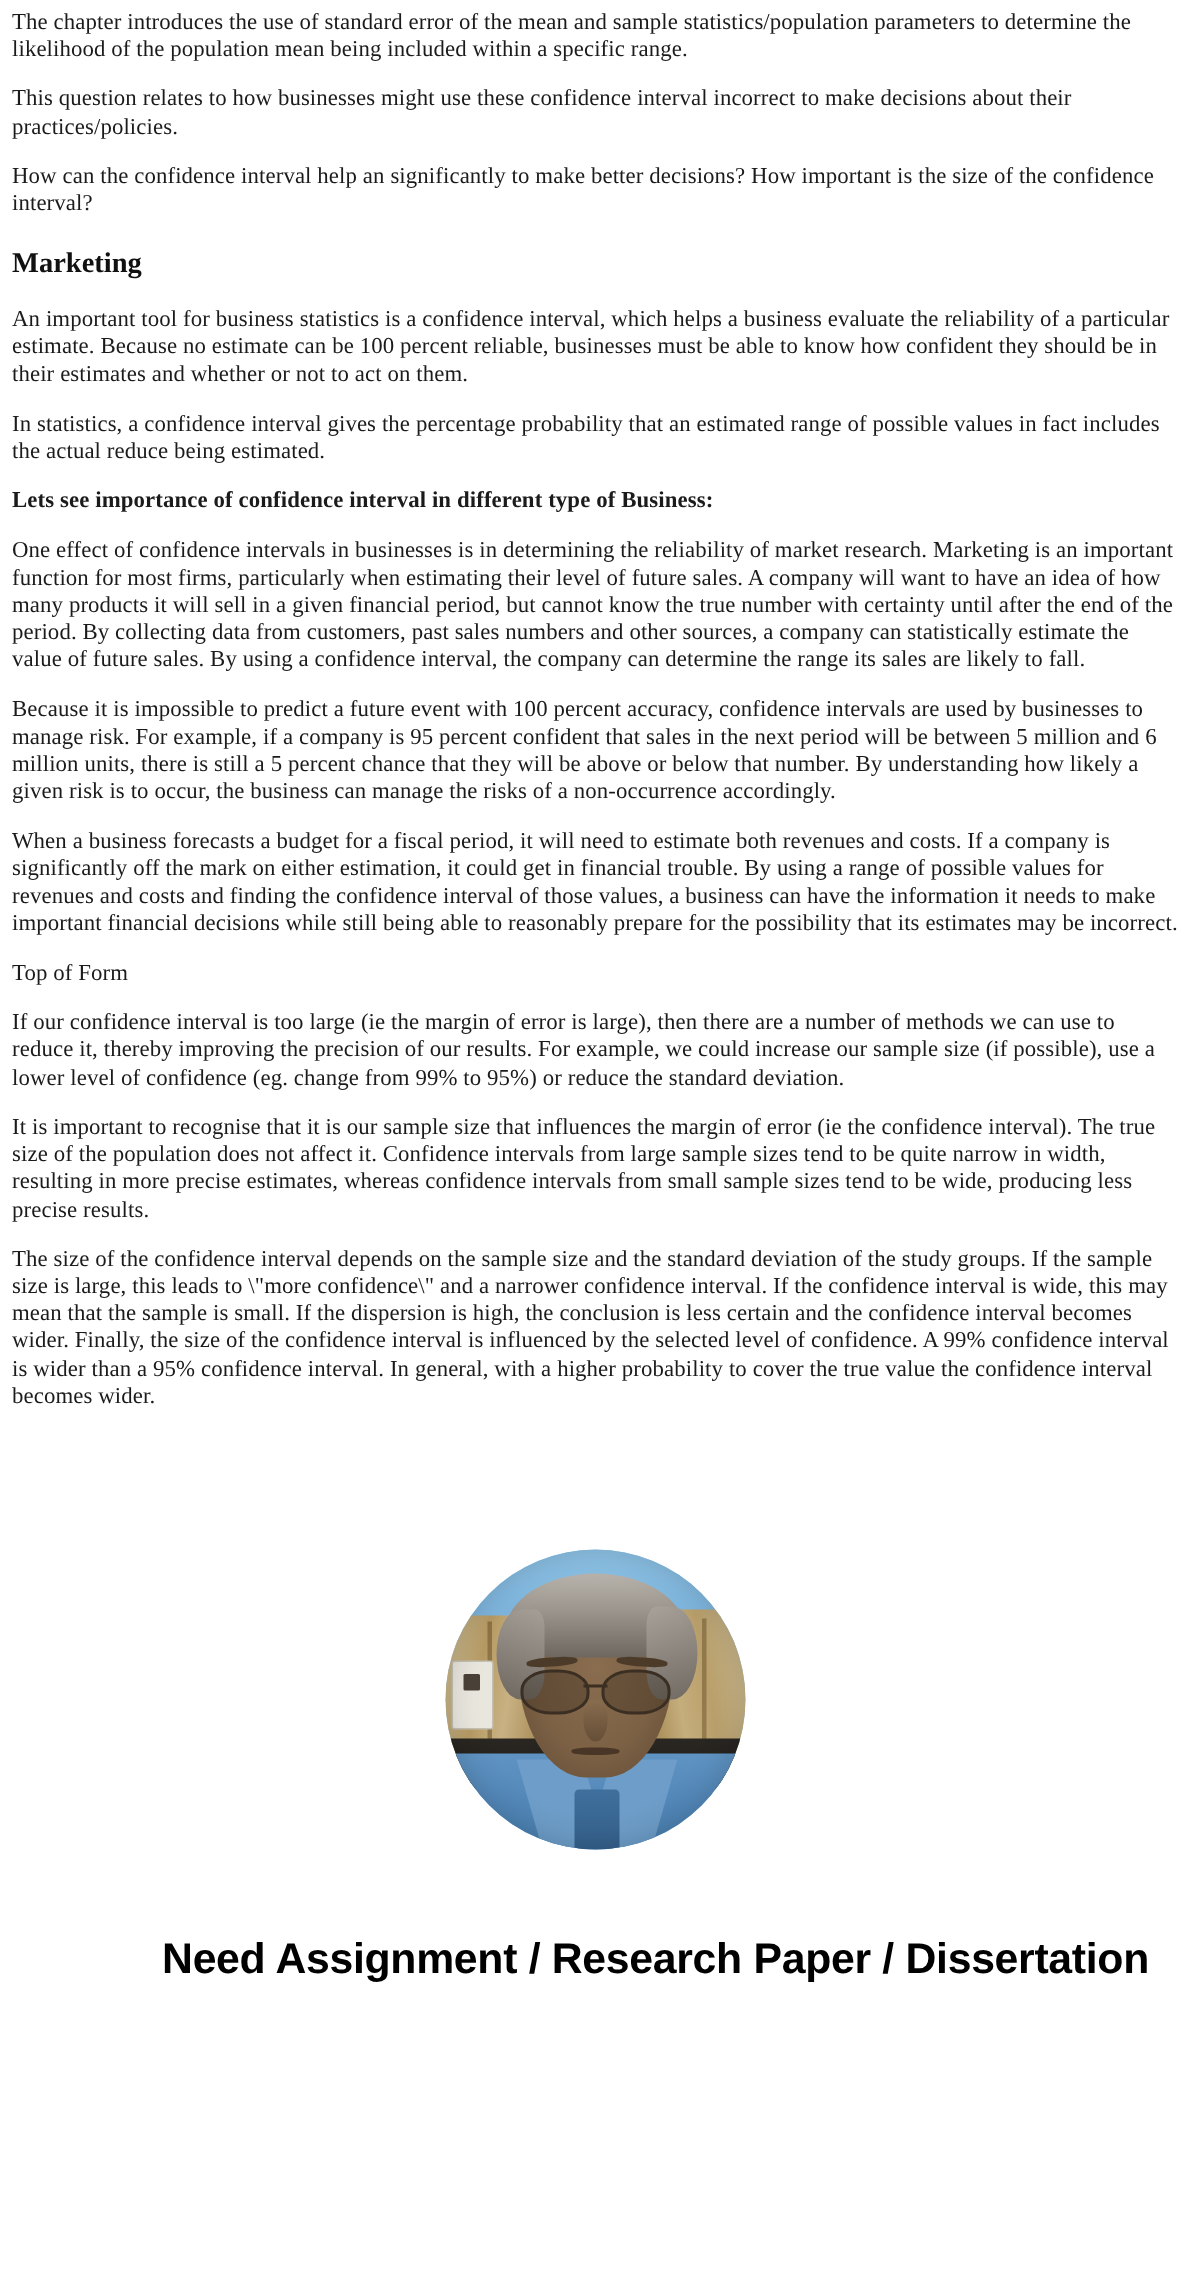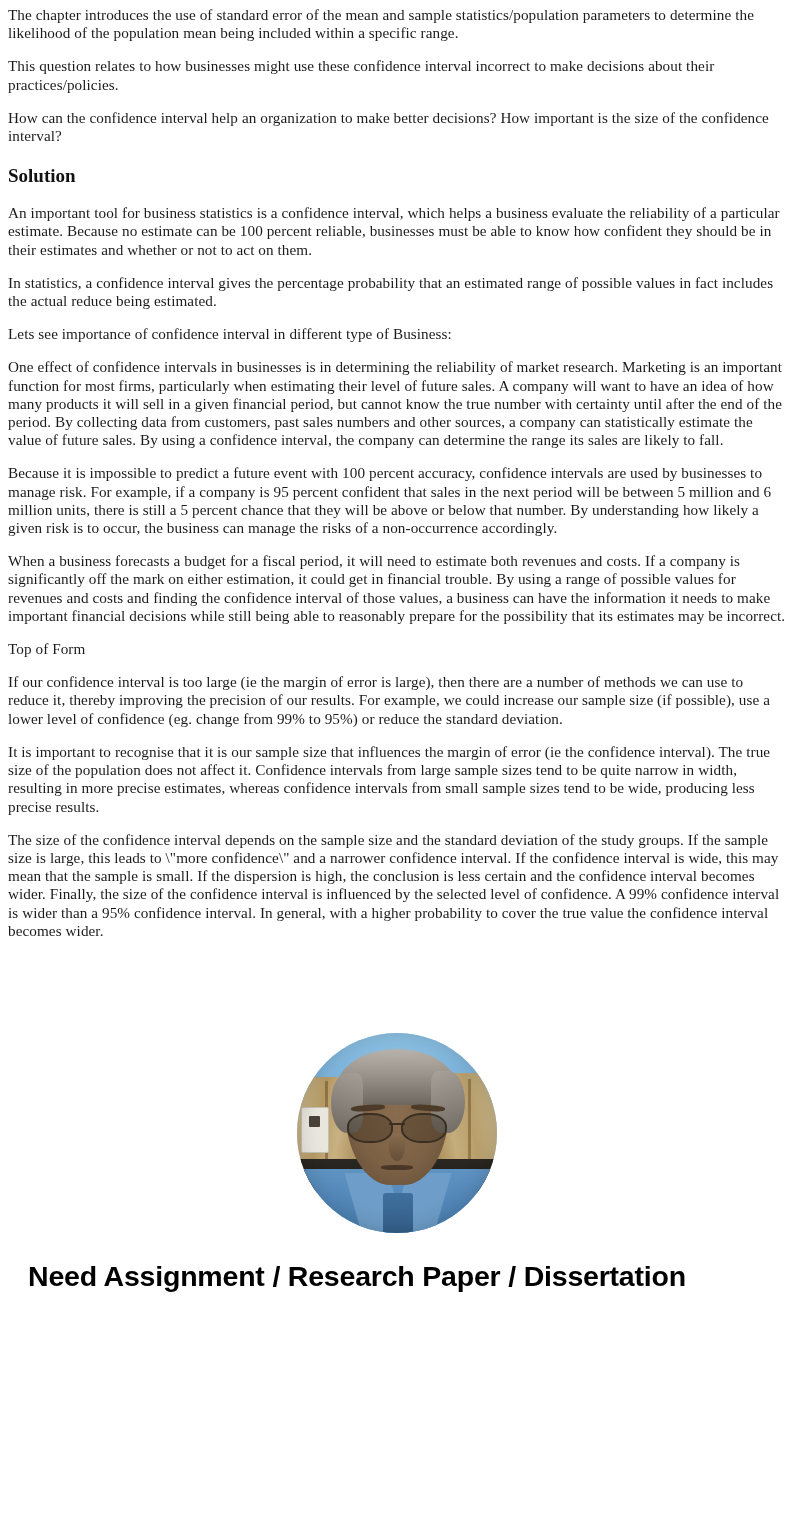--- a/index.html
+++ b/index.html
@@ -25,21 +25,21 @@
   }
   .para {
     font-size: 15.2px;
     line-height: 18.2px;
     margin: 0 0 15px 0;
     text-align: left;
     color: #1b1b1b;
     letter-spacing: 0.005em;
   }
   .para.bold {
-    font-weight: normal;
+    font-weight: bold;
   }
   h2.section-heading {
     font-size: 19px;
     line-height: 22px;
     font-weight: bold;
     margin: 20px 0 17px 0;
     color: #111111;
     font-family: "Liberation Serif", "DejaVu Serif", serif;
   }
   .spacer-before-avatar {
@@ -201,22 +201,22 @@
     border-radius: 40%;
   }
   .ph-vignette {
     position: absolute;
     inset: 0;
     border-radius: 50%;
     box-shadow: inset 0 0 22px rgba(0,0,0,0.18);
   }
 
   .footer-block {
-    margin-top: 28px;
-    text-align: left;
+    margin-top: 58px;
+    text-align: right;
     font-family: "Liberation Sans", "DejaVu Sans", sans-serif;
     font-weight: bold;
     color: #000000;
     font-size: 28.5px;
     line-height: 30.5px;
     letter-spacing: -0.2px;
   }
   .footer-line {
     display: block;
     padding: 0 20px;
@@ -225,23 +225,23 @@
   .footer-line.l2 { }
   .footer-line.l3 { }
 </style>
 </head>
 <body>
 
 <div class="page">
 
   <p class="para">The chapter introduces the use of standard error of the mean and sample statistics/population parameters to determine the likelihood of the population mean being included within a specific range.</p>
   <p class="para">This question relates to how businesses might use these confidence interval incorrect to make decisions about their practices/policies.</p>
-  <p class="para">How can the confidence interval help an organization to make better decisions? How important is the size of the confidence interval?</p>
-
-  <h2 class="section-heading">Solution</h2>
+  <p class="para">How can the confidence interval help an significantly to make better decisions? How important is the size of the confidence interval?</p>
+
+  <h2 class="section-heading">Marketing</h2>
 
   <p class="para">An important tool for business statistics is a confidence interval, which helps a business evaluate the reliability of a particular estimate. Because no estimate can be 100 percent reliable, businesses must be able to know how confident they should be in their estimates and whether or not to act on them.</p>
   <p class="para">In statistics, a confidence interval gives the percentage probability that an estimated range of possible values in fact includes the actual reduce being estimated.</p>
 
   <p class="para bold">Lets see importance of confidence interval in different type of Business:</p>
 
   <p class="para">One effect of confidence intervals in businesses is in determining the reliability of market research. Marketing is an important function for most firms, particularly when estimating their level of future sales. A company will want to have an idea of how many products it will sell in a given financial period, but cannot know the true number with certainty until after the end of the period. By collecting data from customers, past sales numbers and other sources, a company can statistically estimate the value of future sales. By using a confidence interval, the company can determine the range its sales are likely to fall.</p>
   <p class="para">Because it is impossible to predict a future event with 100 percent accuracy, confidence intervals are used by businesses to manage risk. For example, if a company is 95 percent confident that sales in the next period will be between 5 million and 6 million units, there is still a 5 percent chance that they will be above or below that number. By understanding how likely a given risk is to occur, the business can manage the risks of a non-occurrence accordingly.</p>
   <p class="para">When a business forecasts a budget for a fiscal period, it will need to estimate both revenues and costs. If a company is significantly off the mark on either estimation, it could get in financial trouble. By using a range of possible values for revenues and costs and finding the confidence interval of those values, a business can have the information it needs to make important financial decisions while still being able to reasonably prepare for the possibility that its estimates may be incorrect.</p>
 

